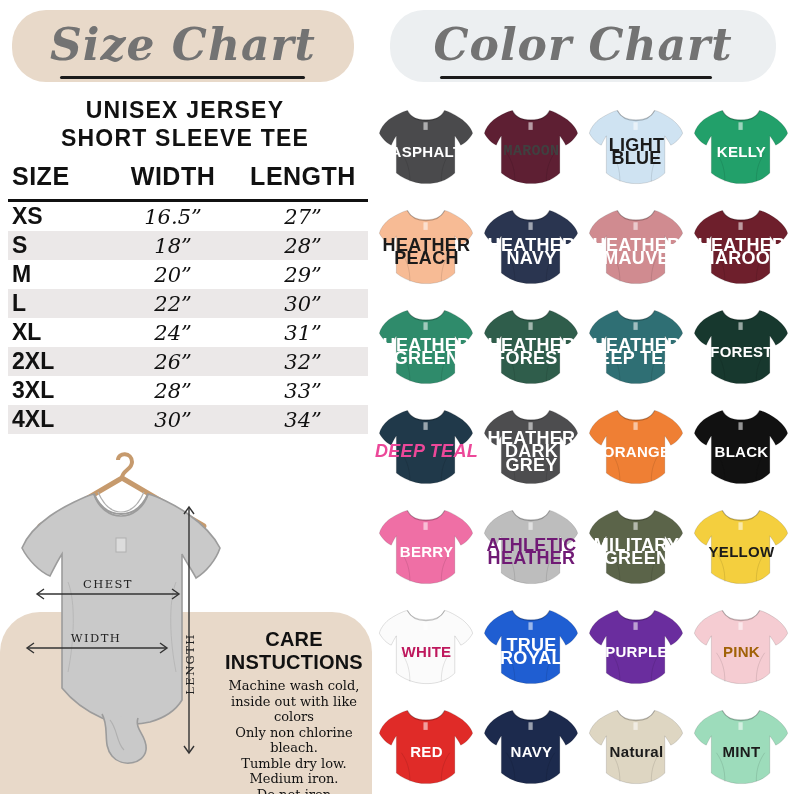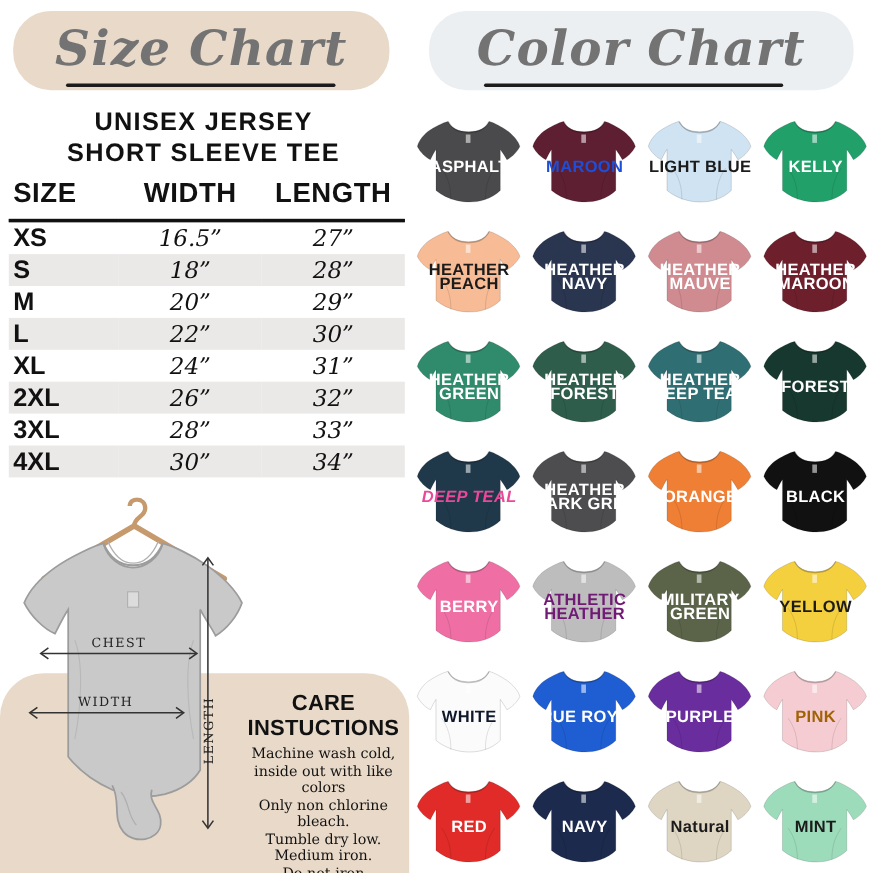--- a/index.html
+++ b/index.html
@@ -198,21 +198,21 @@
   .swatch .label {
     position: absolute;
     left: 0;
     top: 0;
     width: 105px;
     height: 100px;
     display: flex;
     align-items: center;
     justify-content: center;
     text-align: center;
-    font-size: 15px;
+    font-size: 18px;
     font-weight: bold;
     letter-spacing: 0.3px;
     line-height: 13.5px;
     padding-top: 12px;
     box-sizing: border-box;
     pointer-events: none;
   }
   .swatch .label.big { font-size: 15px; }
 </style>
 </head>
@@ -374,21 +374,21 @@
         <div class="label big" style="color: rgb(255, 255, 255);">ASPHALT</div>
       </div>
       <div class="swatch">
         <svg width="100" height="96" viewBox="-4 2 118 100">
           <path d="M33 10 C28 11, 18 16, 11 21 C5 26, 1 32, 0 37 C3 43, 9 49, 14 51 C16 47, 18 43, 20 40 L20 84 C26 89, 34 93, 43 95 C52 97, 63 97, 72 94 C79 92, 85 88, 89 84 L89 40 C91 43, 94 47, 96 51 C101 49, 107 43, 110 37 C109 32, 104 26, 98 21 C91 16, 82 11, 77 10 C74 17, 66 21, 55 21 C44 21, 36 17, 33 10 Z" fill="#5e1f33" stroke="rgba(0,0,0,0.18)" stroke-width="0.8"></path>
           <path d="M33 10 C37 18, 45 22, 55 22 C65 22, 73 18, 77 10" fill="none" stroke="rgba(0,0,0,0.22)" stroke-width="1.4"></path>
           <rect x="52" y="24" width="5" height="9" fill="rgba(255,255,255,0.55)"></rect>
           <path d="M26 60 C33 70, 36 80, 36 94" fill="none" stroke="rgba(0,0,0,0.12)" stroke-width="1"></path>
           <path d="M83 60 C76 70, 73 80, 73 94" fill="none" stroke="rgba(0,0,0,0.12)" stroke-width="1"></path>
         </svg>
-        <div class="label big" style="color: #1d4ed8;">MAROON</div>
+        <div class="label big" style="color: #404040; font-family: Liberation Mono, monospace;">MAROON</div>
       </div>
       <div class="swatch">
         <svg width="100" height="96" viewBox="-4 2 118 100">
           <path d="M33 10 C28 11, 18 16, 11 21 C5 26, 1 32, 0 37 C3 43, 9 49, 14 51 C16 47, 18 43, 20 40 L20 84 C26 89, 34 93, 43 95 C52 97, 63 97, 72 94 C79 92, 85 88, 89 84 L89 40 C91 43, 94 47, 96 51 C101 49, 107 43, 110 37 C109 32, 104 26, 98 21 C91 16, 82 11, 77 10 C74 17, 66 21, 55 21 C44 21, 36 17, 33 10 Z" fill="#cfe3f2" stroke="rgba(0,0,0,0.18)" stroke-width="0.8"></path>
           <path d="M33 10 C37 18, 45 22, 55 22 C65 22, 73 18, 77 10" fill="none" stroke="rgba(0,0,0,0.22)" stroke-width="1.4"></path>
           <rect x="52" y="24" width="5" height="9" fill="rgba(255,255,255,0.55)"></rect>
           <path d="M26 60 C33 70, 36 80, 36 94" fill="none" stroke="rgba(0,0,0,0.12)" stroke-width="1"></path>
           <path d="M83 60 C76 70, 73 80, 73 94" fill="none" stroke="rgba(0,0,0,0.12)" stroke-width="1"></path>
         </svg>
         <div class="label" style="color: rgb(27, 27, 27);">LIGHT BLUE</div>
@@ -564,21 +564,21 @@
         <div class="label big" style="color: rgb(27, 27, 27);">YELLOW</div>
       </div>
       <div class="swatch">
         <svg width="100" height="96" viewBox="-4 2 118 100">
           <path d="M33 10 C28 11, 18 16, 11 21 C5 26, 1 32, 0 37 C3 43, 9 49, 14 51 C16 47, 18 43, 20 40 L20 84 C26 89, 34 93, 43 95 C52 97, 63 97, 72 94 C79 92, 85 88, 89 84 L89 40 C91 43, 94 47, 96 51 C101 49, 107 43, 110 37 C109 32, 104 26, 98 21 C91 16, 82 11, 77 10 C74 17, 66 21, 55 21 C44 21, 36 17, 33 10 Z" fill="#fbfbfb" stroke="rgba(0,0,0,0.18)" stroke-width="0.8"></path>
           <path d="M33 10 C37 18, 45 22, 55 22 C65 22, 73 18, 77 10" fill="none" stroke="rgba(0,0,0,0.22)" stroke-width="1.4"></path>
           <rect x="52" y="24" width="5" height="9" fill="rgba(255,255,255,0.55)"></rect>
           <path d="M26 60 C33 70, 36 80, 36 94" fill="none" stroke="rgba(0,0,0,0.12)" stroke-width="1"></path>
           <path d="M83 60 C76 70, 73 80, 73 94" fill="none" stroke="rgba(0,0,0,0.12)" stroke-width="1"></path>
         </svg>
-        <div class="label big" style="color: #0f172a;">WHITE</div>
+        <div class="label big" style="color: #be185d;">WHITE</div>
       </div>
       <div class="swatch">
         <svg width="100" height="96" viewBox="-4 2 118 100">
           <path d="M33 10 C28 11, 18 16, 11 21 C5 26, 1 32, 0 37 C3 43, 9 49, 14 51 C16 47, 18 43, 20 40 L20 84 C26 89, 34 93, 43 95 C52 97, 63 97, 72 94 C79 92, 85 88, 89 84 L89 40 C91 43, 94 47, 96 51 C101 49, 107 43, 110 37 C109 32, 104 26, 98 21 C91 16, 82 11, 77 10 C74 17, 66 21, 55 21 C44 21, 36 17, 33 10 Z" fill="#1f5ed2" stroke="rgba(0,0,0,0.18)" stroke-width="0.8"></path>
           <path d="M33 10 C37 18, 45 22, 55 22 C65 22, 73 18, 77 10" fill="none" stroke="rgba(0,0,0,0.22)" stroke-width="1.4"></path>
           <rect x="52" y="24" width="5" height="9" fill="rgba(255,255,255,0.55)"></rect>
           <path d="M26 60 C33 70, 36 80, 36 94" fill="none" stroke="rgba(0,0,0,0.12)" stroke-width="1"></path>
           <path d="M83 60 C76 70, 73 80, 73 94" fill="none" stroke="rgba(0,0,0,0.12)" stroke-width="1"></path>
         </svg>
         <div class="label" style="color: rgb(255, 255, 255);">TRUE ROYAL</div>

